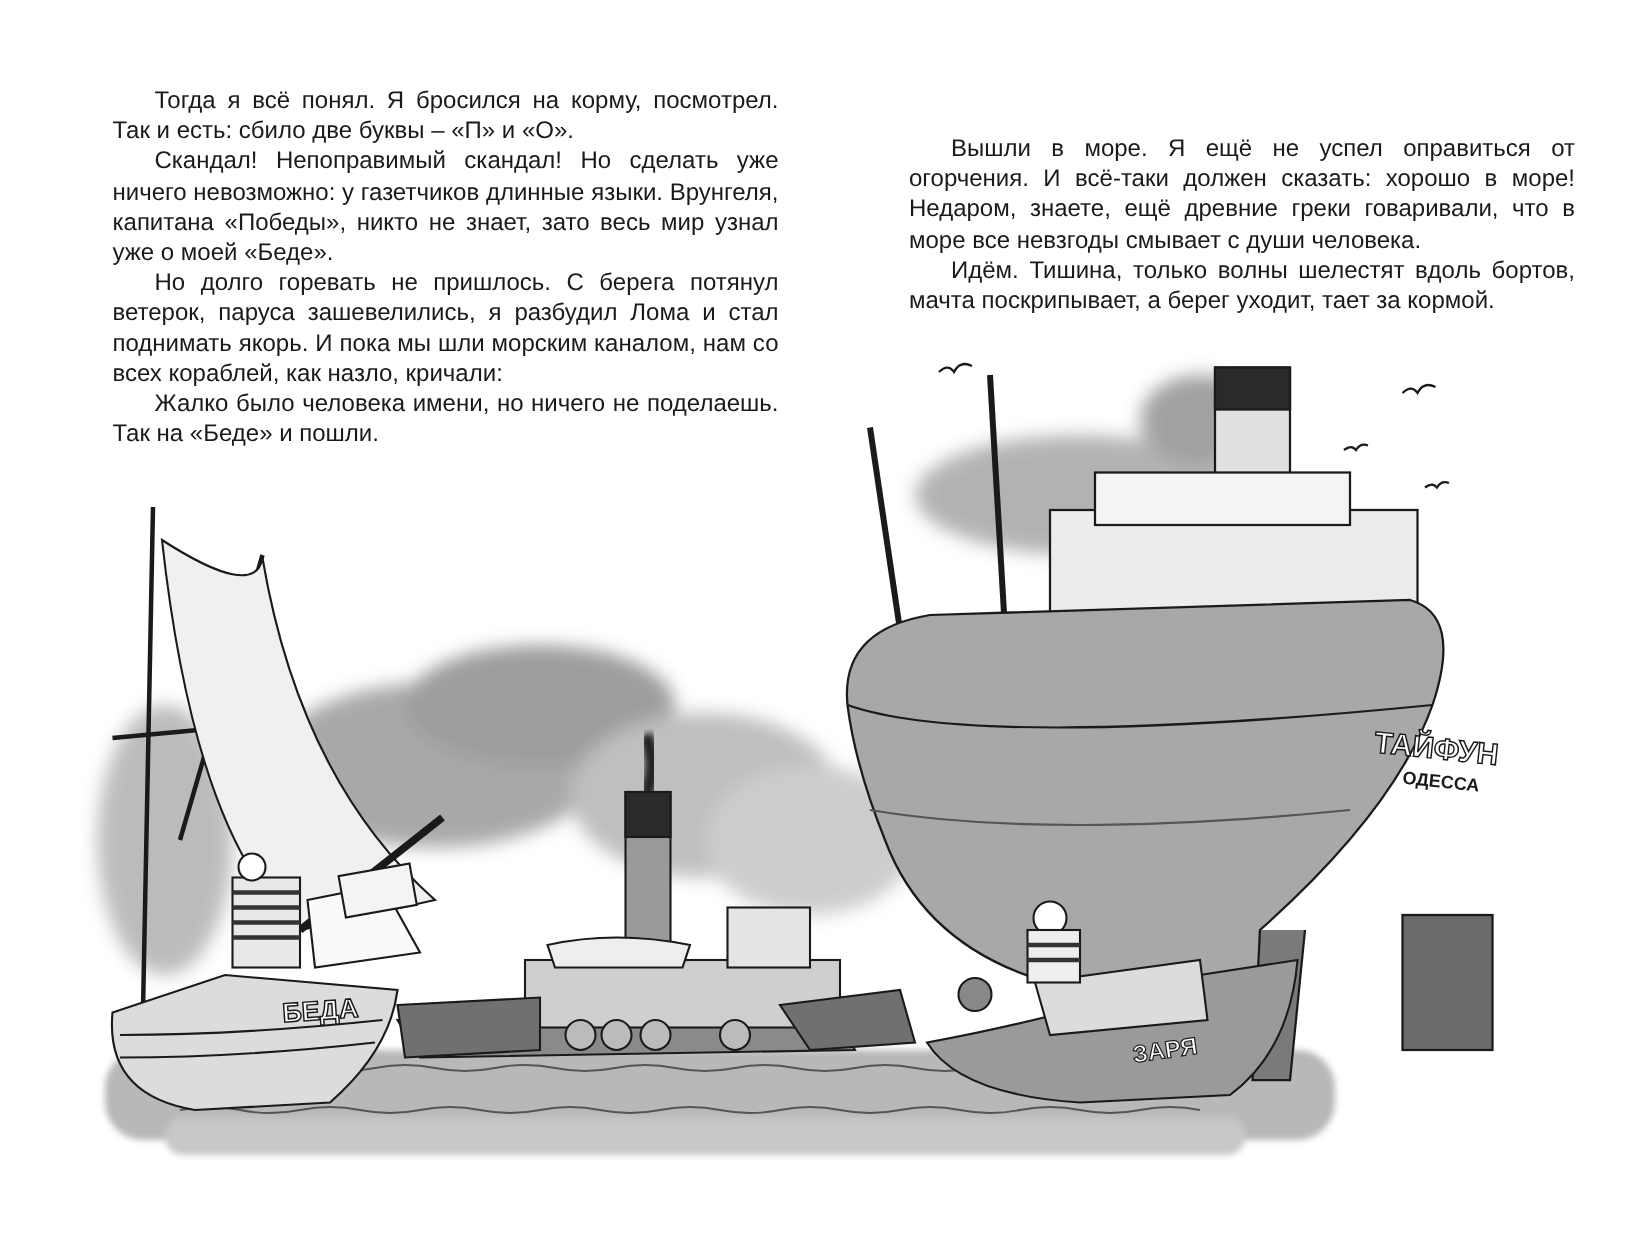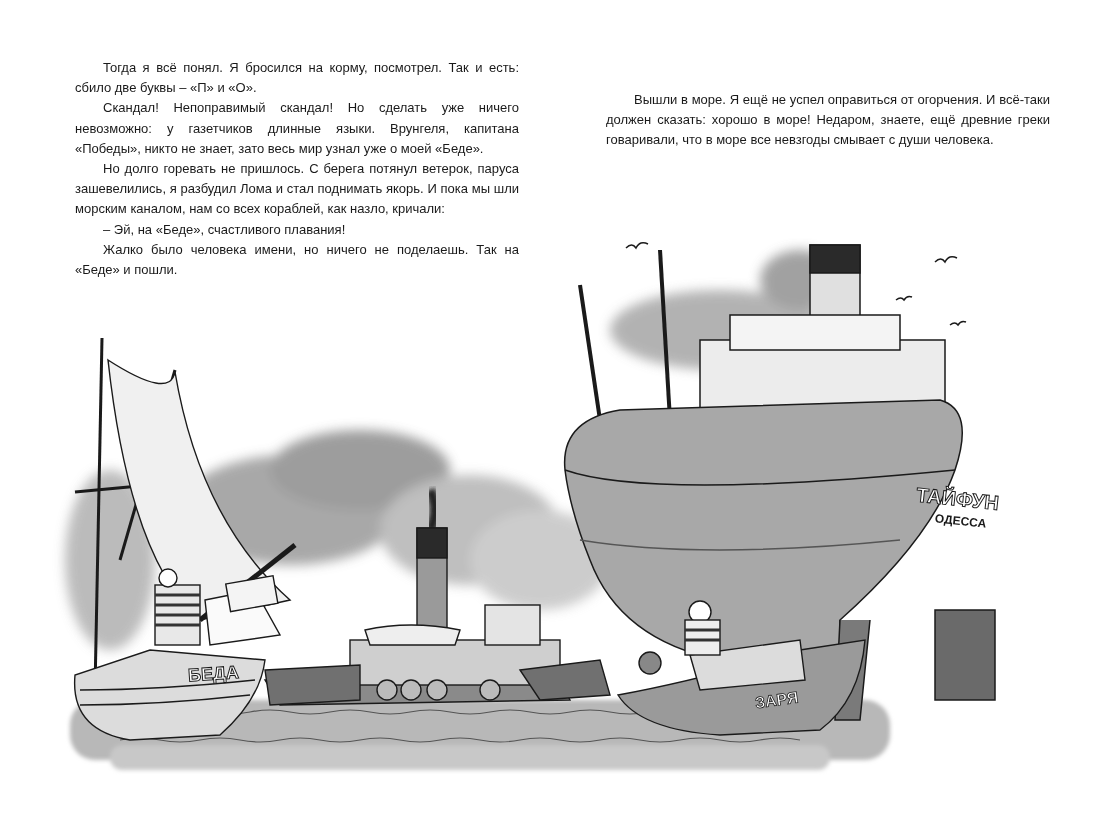--- a/index.html
+++ b/index.html
@@ -1,36 +1,36 @@
 <!DOCTYPE html>
 <html><head>
 <meta charset="utf-8">
 <style>
   html,body{margin:0;padding:0;background:#fff;}
   body{width:1100px;height:825px;position:relative;overflow:hidden;font-family:"Liberation Sans",sans-serif;color:#1a1a1a;}
-  .col{position:absolute;top:58px;width:444px;font-size:13px;line-height:20.2px;text-align:justify;}
+  .col{position:absolute;top:58px;width:444px;font-size:16px;line-height:20.2px;text-align:justify;}
   .col p{margin:0;text-indent:28px;}
   #left{left:75px;}
   #right{left:606px;margin-top:32px;}
   #illus{position:absolute;left:0;top:0;width:1100px;height:825px;pointer-events:none;}
   .label{font-family:"Liberation Sans",sans-serif;font-weight:bold;}
 </style>
 </head>
 <body>
 
 <div id="left" class="col">
   <p>Тогда я всё понял. Я бросился на корму, посмотрел. Так и есть: сбило две буквы – «П» и «О».</p>
   <p>Скандал! Непоправимый скандал! Но сделать уже ничего невозможно: у газетчиков длинные языки. Врунгеля, капитана «Победы», никто не знает, зато весь мир узнал уже о моей «Беде».</p>
   <p>Но долго горевать не пришлось. С берега потянул ветерок, паруса зашевелились, я разбудил Лома и стал поднимать якорь. И пока мы шли морским каналом, нам со всех кораблей, как назло, кричали:</p>
-  <p>– Эй, на «Беде», счастливого плавания!</p>
   <p>Жалко было человека имени, но ничего не поделаешь. Так на «Беде» и пошли.</p>
 </div>
 
 <div id="right" class="col">
   <p>Вышли в море. Я ещё не успел оправиться от огорчения. И всё-таки должен сказать: хорошо в море! Недаром, знаете, ещё древние греки говаривали, что в море все невзгоды смывает с души человека.</p>
+  <p>Идём. Тишина, только волны шелестят вдоль бортов, мачта поскрипывает, а берег уходит, тает за кормой.</p>
 </div>
 
 <svg id="illus" viewBox="0 0 1100 825" xmlns="http://www.w3.org/2000/svg">
   <defs>
     <filter id="blur4">
         <feGaussianBlur stdDeviation="6"></feGaussianBlur>
       </filter>
     <filter id="blur2">
         <feGaussianBlur stdDeviation="2"></feGaussianBlur>
       </filter>

